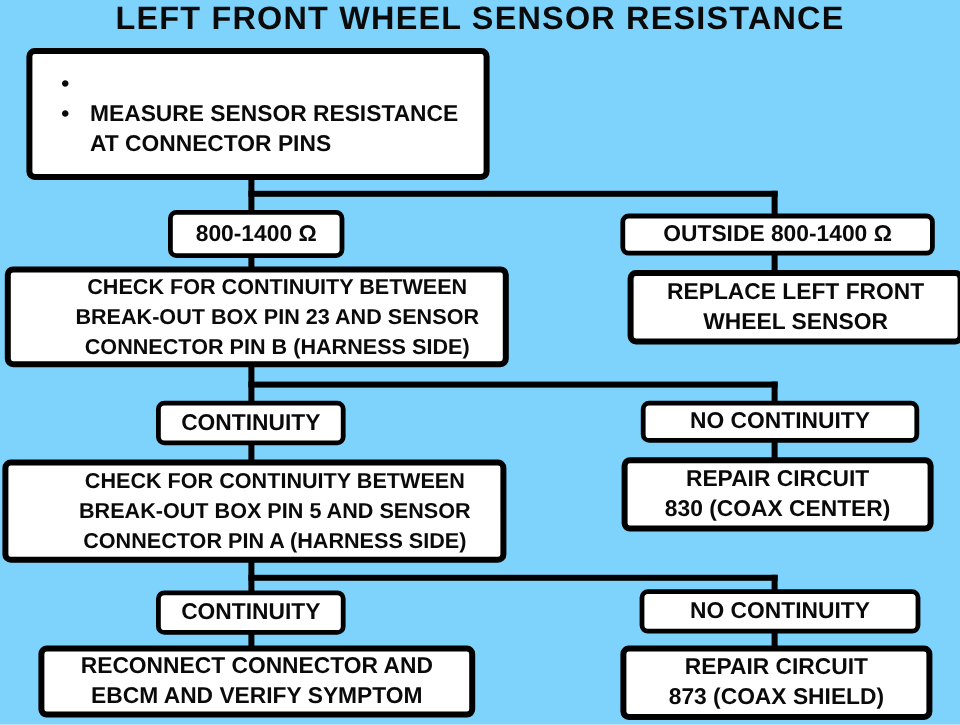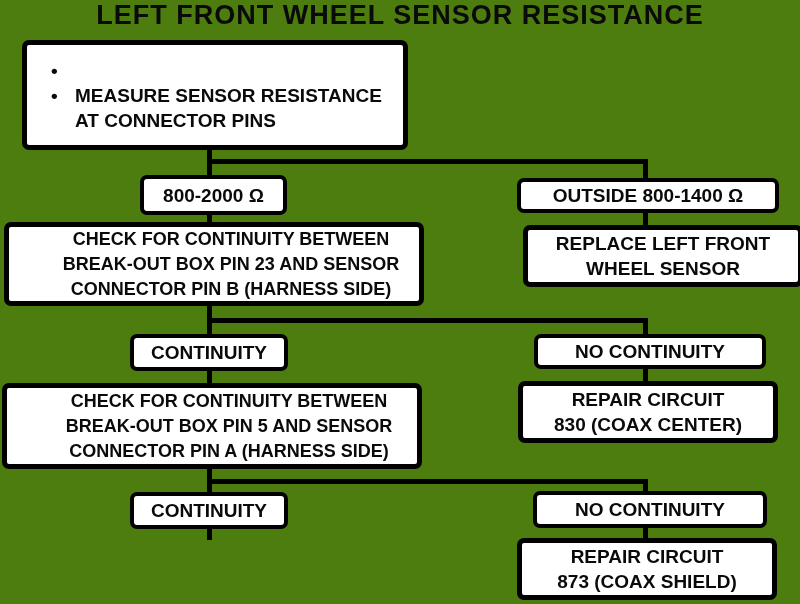--- a/index.html
+++ b/index.html
@@ -1,19 +1,19 @@
 <!DOCTYPE html>
 <html><head>
 <meta charset="utf-8">
 <style>
   html,body{margin:0;padding:0;background:#ffffff;}
   #canvas{
     position:relative;
     width:800px;height:604px;
-    background:#4d7c0f;
+    background:#7dd3fc;
     font-family:"Liberation Sans","DejaVu Sans",sans-serif;
     color:#0a0a0a;
     overflow:hidden;
   }
   .title{
     position:absolute;
     left:25px;top:0;width:750px;
     text-align:center;
     font-size:27px;
     font-weight:bold;
@@ -68,21 +68,21 @@
         <span>MEASURE SENSOR RESISTANCE<br>AT CONNECTOR PINS</span>
       </div>
     </div>
   </div>
 
   <div class="line" style="left:207px;top:148px;width:5px;height:30px;"></div>
   <div class="line" style="left:207px;top:159px;width:441px;height:5px;"></div>
   <div class="line" style="left:643px;top:159px;width:5px;height:21px;"></div>
 
   <div class="node fs19" style="left:140px;top:175px;width:147px;height:40px;">
-    <span>800-2000 Ω</span>
+    <span>800-1400 Ω</span>
   </div>
   <div class="node fs19" style="left:517px;top:178px;width:262px;height:35px;">
     <span>OUTSIDE 800-1400 Ω</span>
   </div>
 
   <div class="line" style="left:207px;top:213px;width:5px;height:11px;"></div>
   <div class="line" style="left:643px;top:211px;width:5px;height:16px;"></div>
 
   <div class="node big fs18" style="left:4px;top:222px;width:420px;height:84px;">
     <span>CHECK FOR CONTINUITY BETWEEN<br>BREAK-OUT BOX PIN 23 AND SENSOR<br>CONNECTOR PIN B (HARNESS SIDE)</span>
@@ -119,17 +119,20 @@
   <div class="node fs19" style="left:130px;top:492px;width:158px;height:37px;">
     <span>CONTINUITY</span>
   </div>
   <div class="node fs19" style="left:533px;top:491px;width:234px;height:37px;">
     <span>NO CONTINUITY</span>
   </div>
 
   <div class="line" style="left:207px;top:528px;width:5px;height:12px;"></div>
   <div class="line" style="left:643px;top:527px;width:5px;height:13px;"></div>
 
+  <div class="node big fs19" style="left:32px;top:538px;width:364px;height:60px;">
+    <span>RECONNECT CONNECTOR AND<br>EBCM AND VERIFY SYMPTOM</span>
+  </div>
   <div class="node big fs19" style="left:517px;top:538px;width:260px;height:62px;">
     <span>REPAIR CIRCUIT<br>873 (COAX SHIELD)</span>
   </div>
 
 </div>
 
 </body></html>

